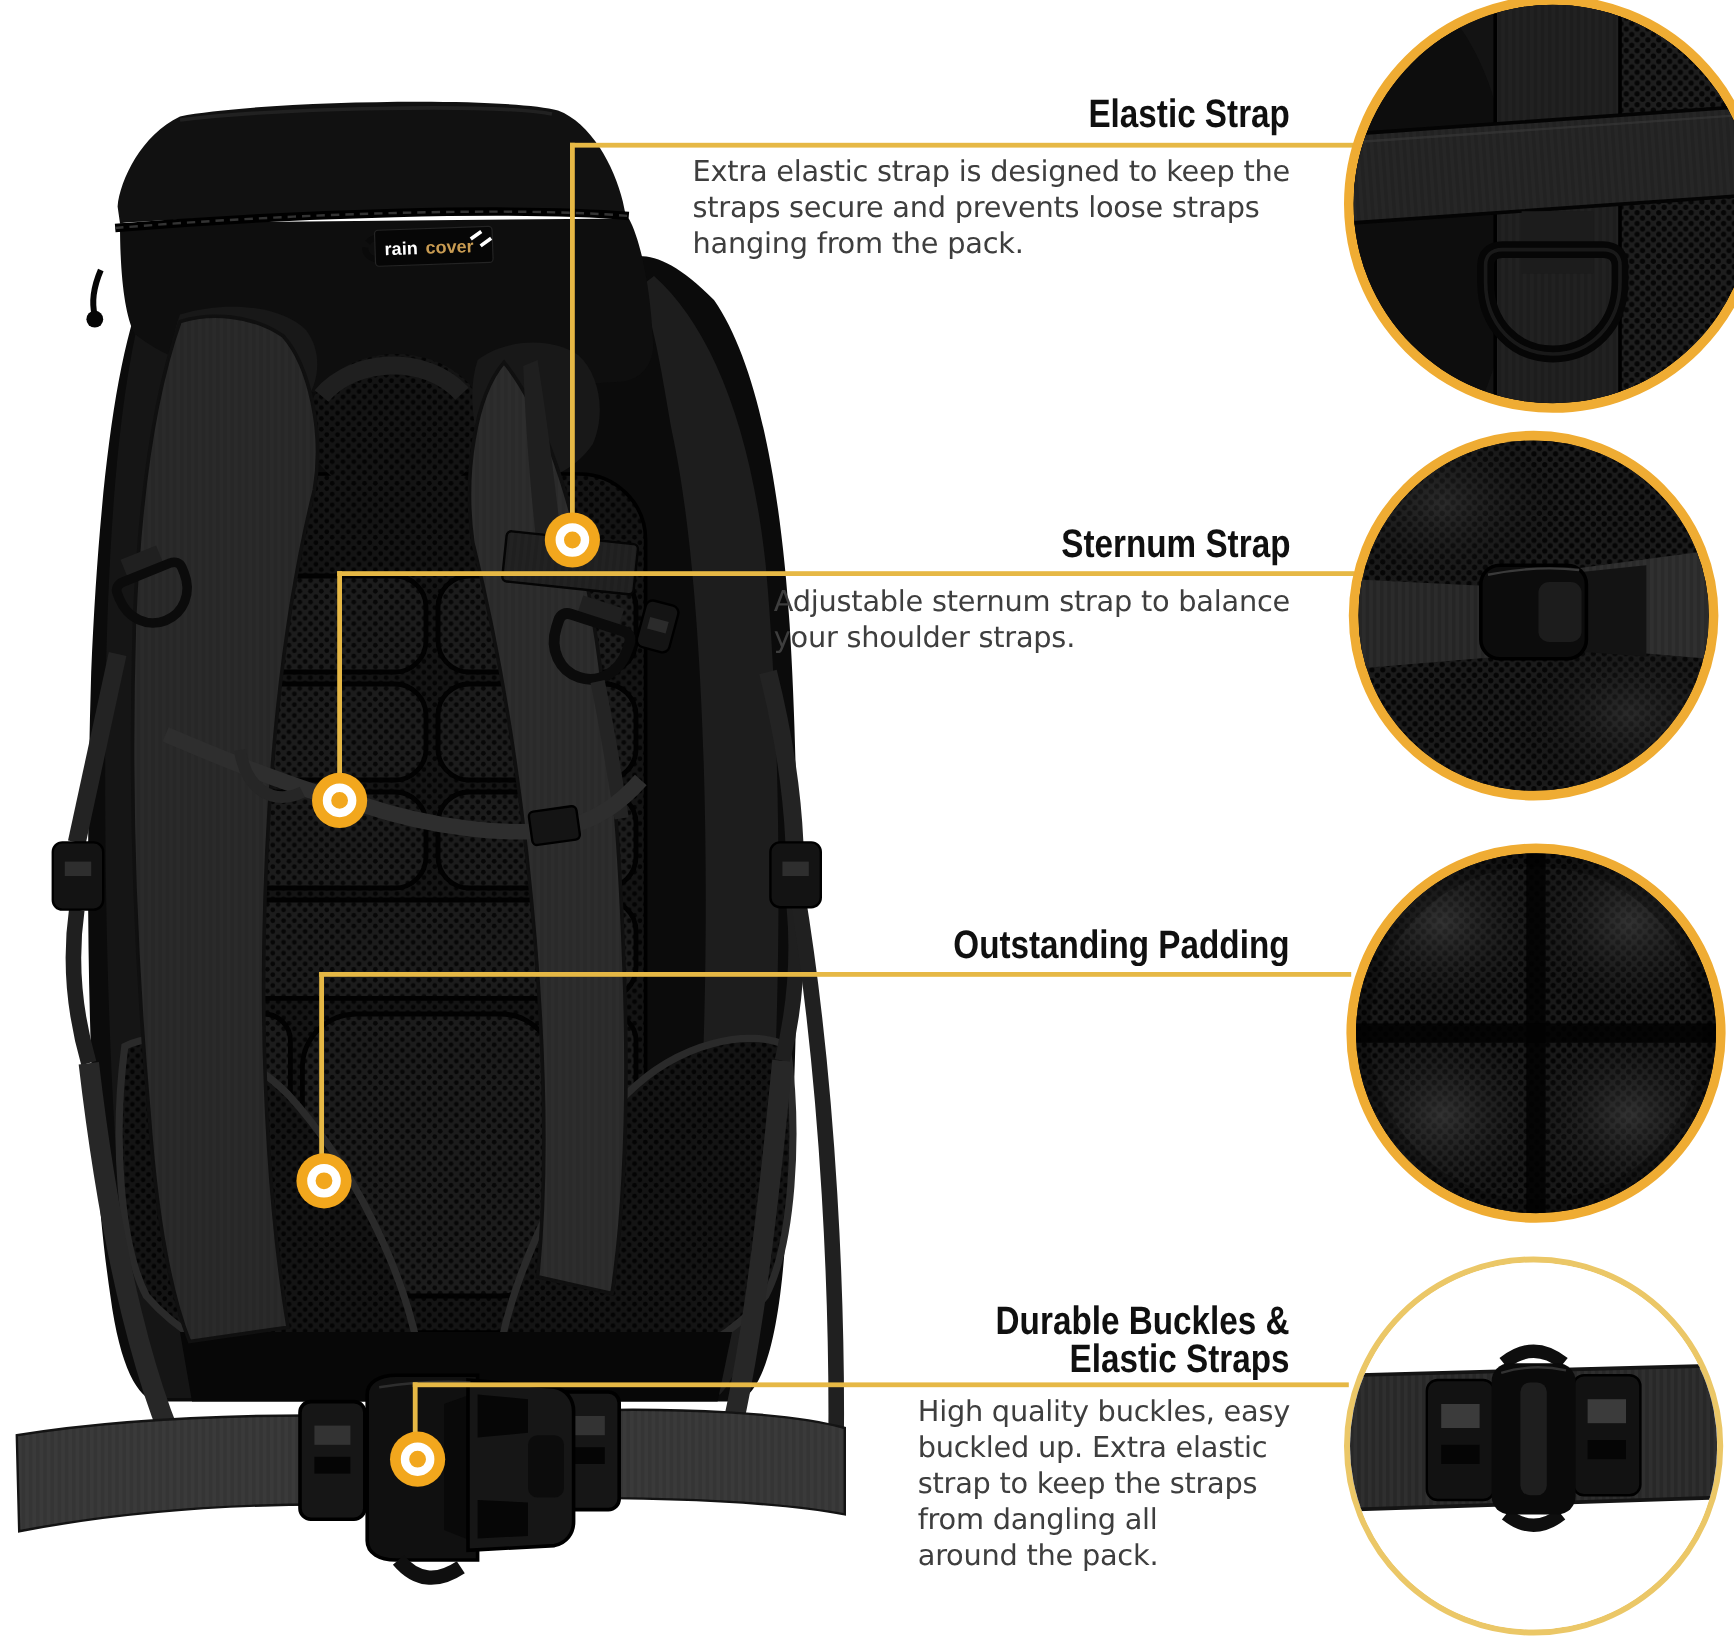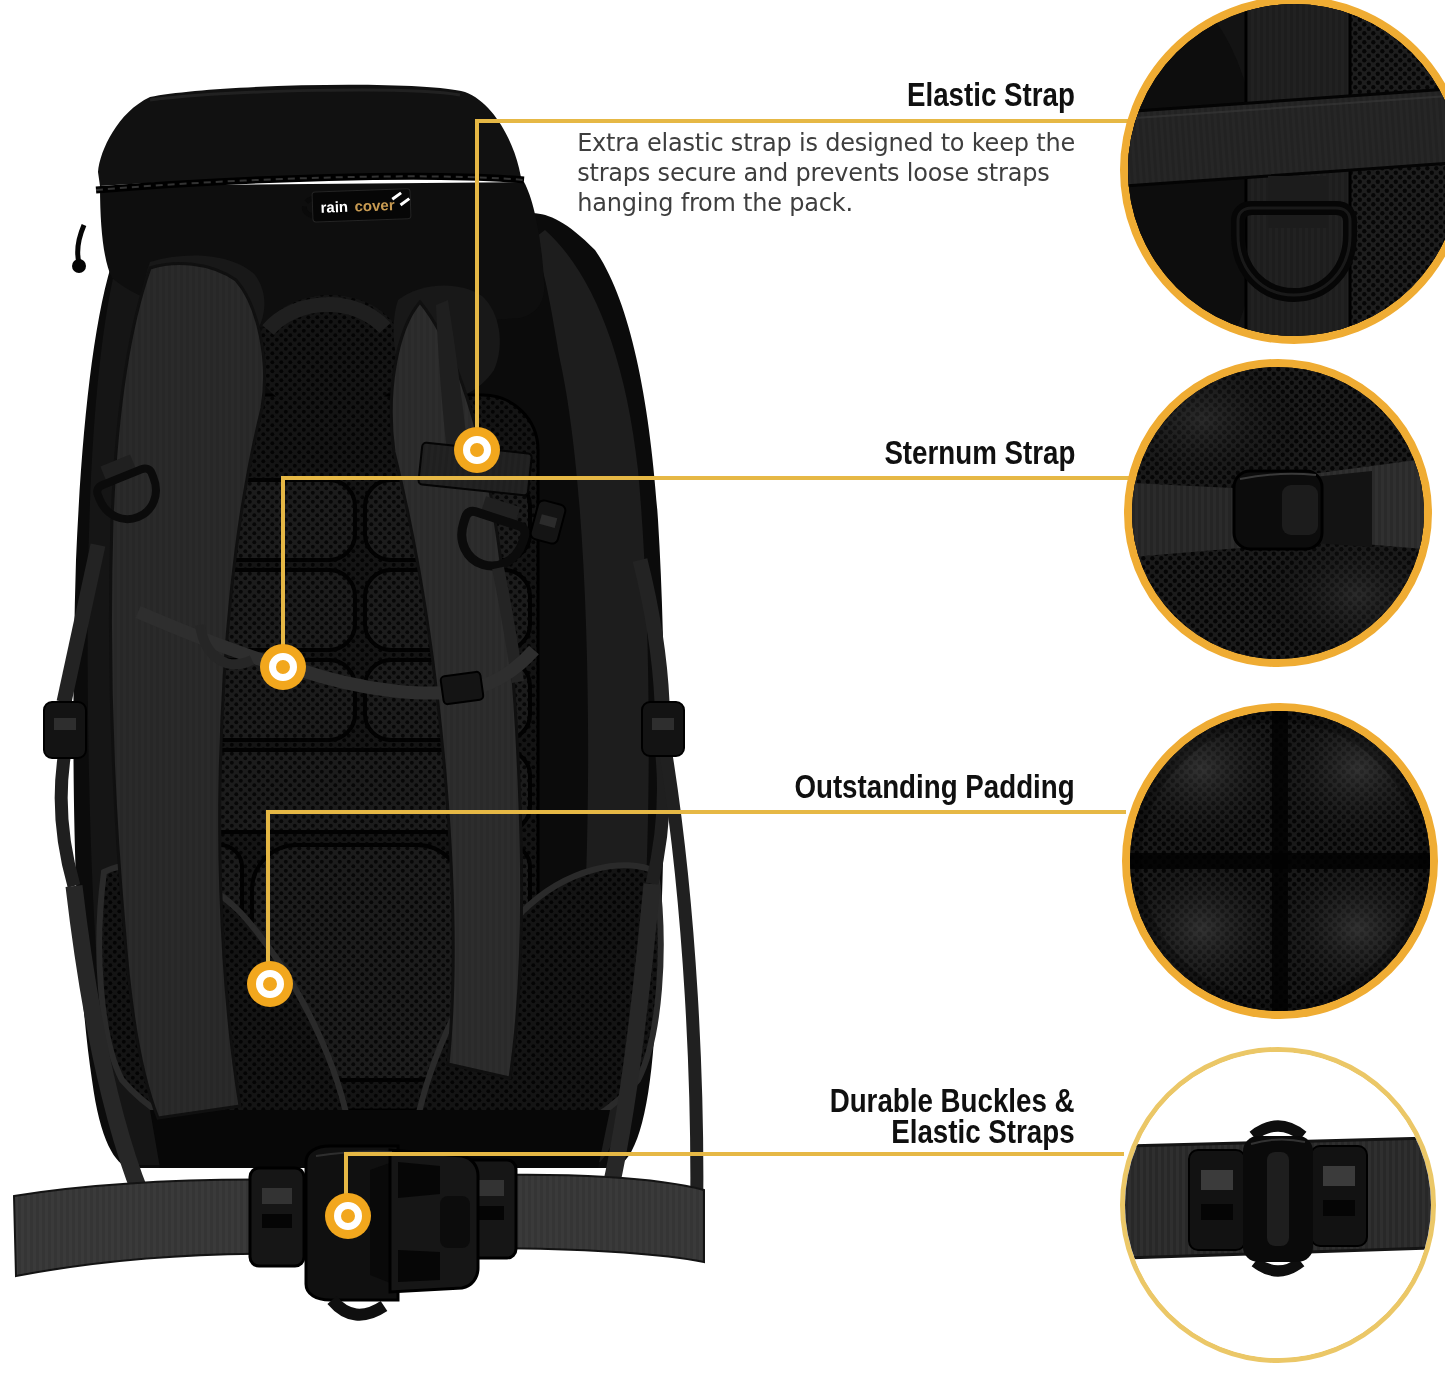--- a/index.html
+++ b/index.html
@@ -220,35 +220,42 @@
   <div class="co-desc de1">Extra elastic strap is designed to keep the
 straps secure and prevents loose straps
 hanging from the pack.</div>
 
   <div class="co-title t2">Sternum Strap</div>
   <div class="hline h2"></div>
   <div class="vline v2"></div>
   <div class="dot k2">
       <div class="dot-core"></div>
     </div>
+  <div class="co-desc de2">Adjustable sternum strap to balance
+your shoulder straps.</div>
 
   <div class="co-title t3">Outstanding Padding</div>
   <div class="hline h3"></div>
   <div class="vline v3"></div>
   <div class="dot k3">
       <div class="dot-core"></div>
     </div>
 
   <div class="co-title t4">Durable Buckles &amp;
 Elastic Straps</div>
   <div class="hline h4"></div>
   <div class="vline v4"></div>
   <div class="dot k4">
       <div class="dot-core"></div>
     </div>
+  <div class="co-desc de4">High quality buckles, easy
+buckled up. Extra elastic
+strap to keep the straps
+from dangling all
+around the pack.</div>
 
   <div class="detail d1">
     <svg viewBox="0 0 332 332">
       <defs>
         <pattern id="meshC1" width="9" height="9" patternUnits="userSpaceOnUse">
           <rect width="9" height="9" fill="#1e1e1e"></rect>
           <circle cx="2.3" cy="2.3" r="2.2" fill="#060606"></circle>
           <circle cx="6.8" cy="6.8" r="2.2" fill="#060606"></circle>
         </pattern>
         <pattern id="ribC1" width="6" height="6" patternUnits="userSpaceOnUse">

